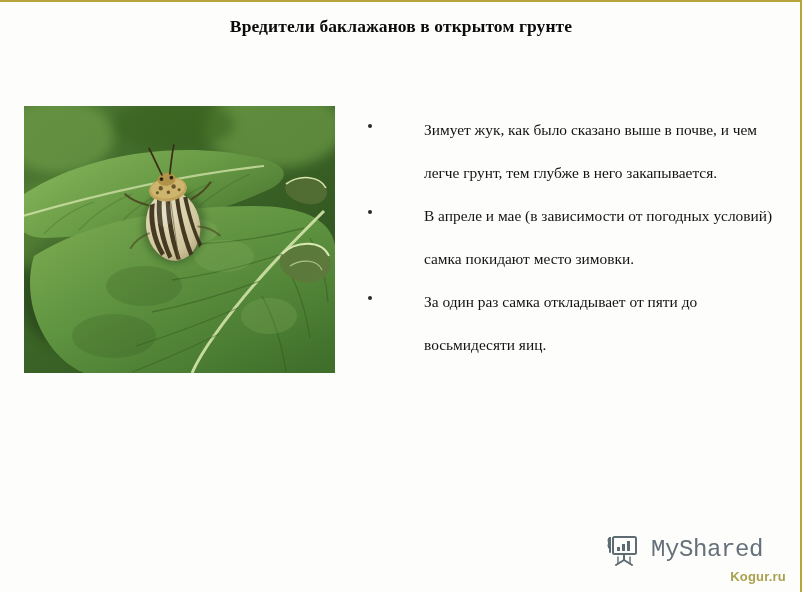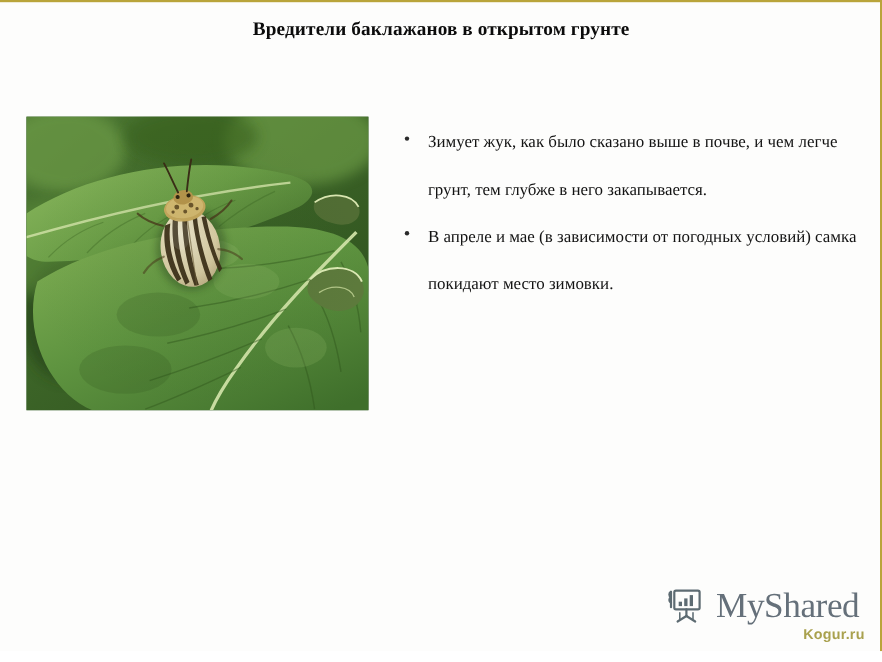--- a/index.html
+++ b/index.html
@@ -93,35 +93,36 @@
     left: 4px;
     top: 16px;
     width: 4px;
     height: 4px;
     background: #2a2a2a;
     border-radius: 50%;
   }
   .bullet-text {
     display: block;
     line-height: 43px;
+    margin-left: 35px;
   }
 
   
   #logo {
     position: absolute;
     left: 606px;
     top: 533px;
     display: flex;
     align-items: center;
     gap: 9px;
   }
   #logo-icon svg { display: block; }
   #logo-text {
-    font-family: Liberation Serif, serif;
-    font-size: 32px;
+    font-family: Liberation Mono, monospace;
+    font-size: 24px;
     color: #65707a;
     letter-spacing: -0.4px;
     line-height: 1;
   }
 
   
   #watermark {
     position: absolute;
     right: 16px;
     bottom: 8px;
@@ -272,20 +273,24 @@
 
   <div id="bullets">
     <div class="bullet-item">
       <span class="bullet-dot"></span>
       <span class="bullet-text">Зимует жук, как было сказано выше в почве, и чем легче грунт, тем глубже в него закапывается.</span>
     </div>
     <div class="bullet-item">
       <span class="bullet-dot"></span>
       <span class="bullet-text">В апреле и мае (в зависимости от погодных условий) самка покидают место зимовки.</span>
     </div>
+    <div class="bullet-item">
+      <span class="bullet-dot"></span>
+      <span class="bullet-text">За один раз самка откладывает от пяти до восьмидесяти яиц.</span>
+    </div>
   </div>
 
   <div id="logo">
     <span id="logo-icon">
       <svg width="36" height="34" viewBox="0 0 36 34" xmlns="http://www.w3.org/2000/svg">
         <g stroke="#5d6b72" stroke-width="2" fill="none" stroke-linecap="round">
 
           <path d="M4 5 C 2 6, 2 9, 4 10"></path>
           <path d="M4 5 L 4 19"></path>
           <path d="M4 10 C 2 11, 2 14, 4 15"></path>

